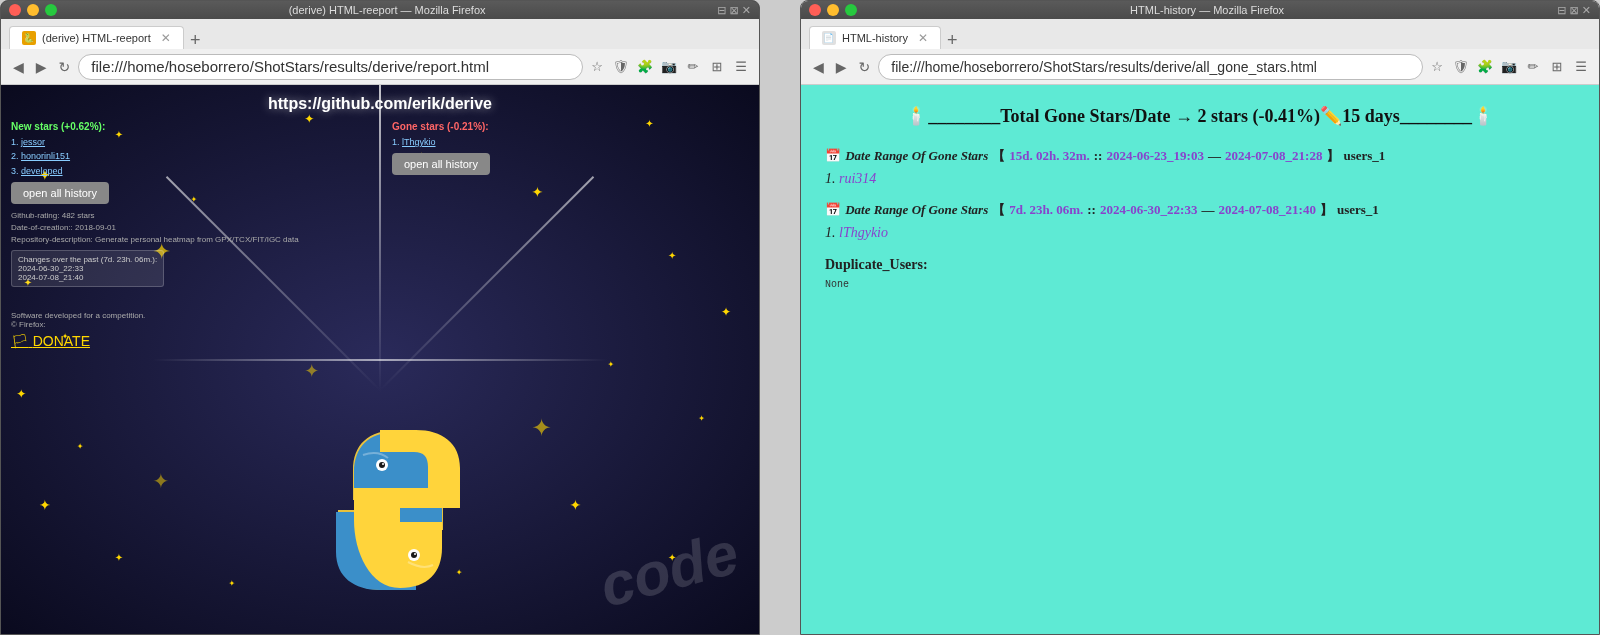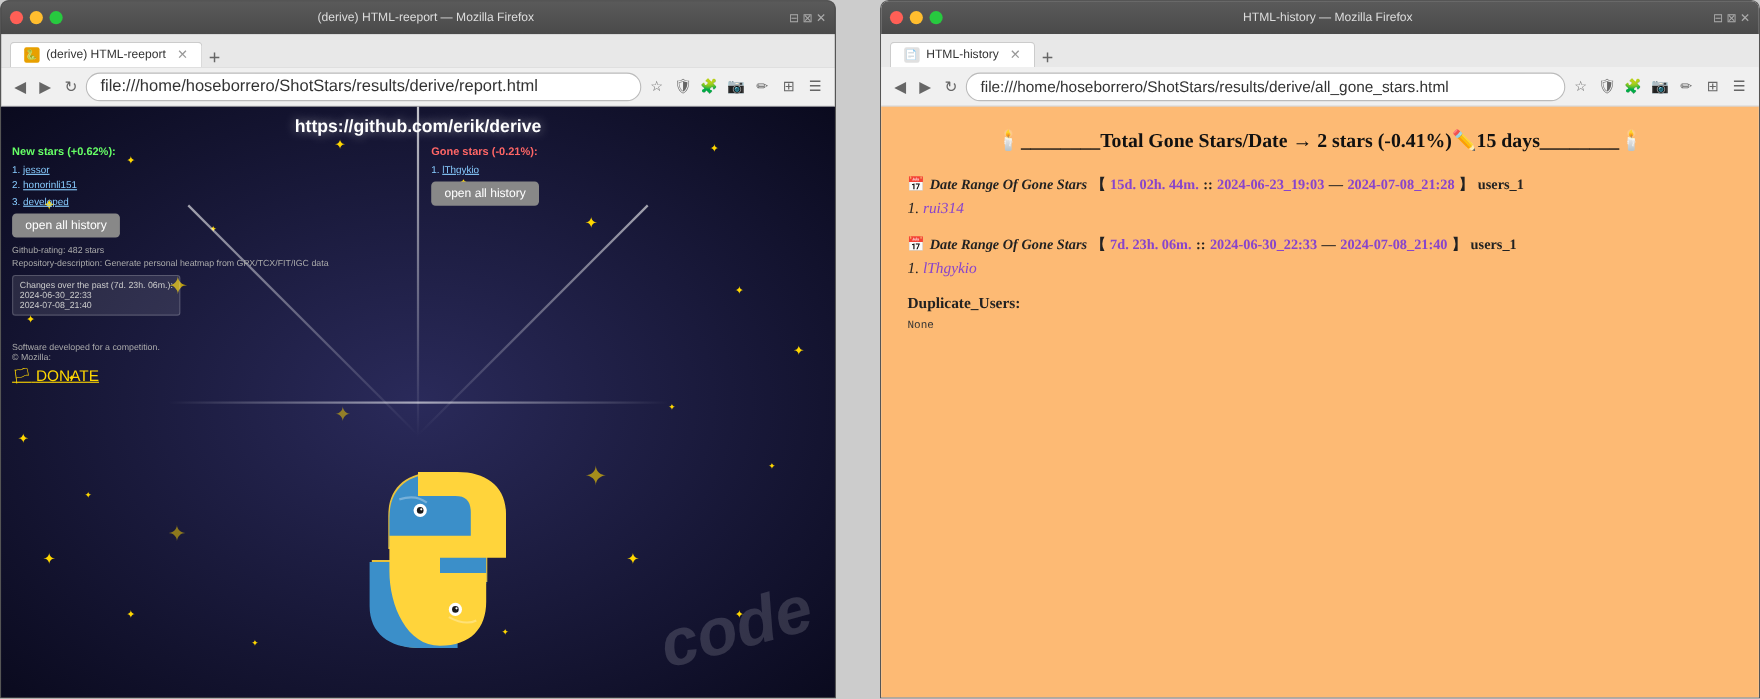--- a/index.html
+++ b/index.html
@@ -12,21 +12,21 @@
       background: #3a3a3a;
       border-radius: 8px 8px 0 0;
       display: flex;
       flex-direction: column;
       overflow: hidden;
       border: 1px solid #555;
     }
 
     .browser-titlebar {
       background: linear-gradient(to bottom, #5a5a5a, #4a4a4a);
-      height: 30px;
+      height: 18px;
       display: flex;
       align-items: center;
       padding: 0 8px;
       gap: 6px;
     }
     .titlebar-text {
       color: #ddd;
       font-size: 11px;
       flex: 1;
       text-align: center;
@@ -211,21 +211,21 @@
       border-radius: 8px 8px 0 0;
       display: flex;
       flex-direction: column;
       overflow: hidden;
       border: 1px solid #555;
       margin-left: 40px;
     }
 
     .page-right {
       flex: 1;
-      background: #fdba74;
+      background: #5eead4;
       padding: 20px 24px;
       overflow-y: auto;
       color: #222;
       font-family: serif;
     }
 
     .main-title {
       font-size: 18px;
       font-weight: bold;
       text-align: center;
@@ -358,32 +358,33 @@
           <div class="col-header-gone">Gone stars (-0.21%):</div>
           <div class="user-list">
             <div>1. <a class="user-link">lThgykio</a></div>
           </div>
           <button class="open-history-btn">open all history</button>
         </div>
       </div>
 
       <div class="meta-info">
         <div>Github-rating: 482 stars</div>
+        <div>Date-of-creation:: 2018-09-01</div>
         <div>Repository-description: Generate personal heatmap from GPX/TCX/FIT/IGC data</div>
       </div>
 
       <div class="changes-box">
         <div>Changes over the past (7d. 23h. 06m.):</div>
         <div>2024-06-30_22:33</div>
         <div>2024-07-08_21:40</div>
       </div>
 
       <div class="software-info">
         <div>Software developed for a competition.</div>
-        <div>© Mozilla:</div>
+        <div>© Firefox:</div>
       </div>
 
       <div class="donate-link">
         <span>🏳</span>
         <span>DONATE</span>
       </div>
     </div>
 
     <div style="position:absolute;bottom:30px;left:50%;transform:translateX(-40%);pointer-events:none;">
       <svg width="180" height="180" viewBox="0 0 180 180" xmlns="http://www.w3.org/2000/svg">
@@ -453,21 +454,21 @@
   <div class="page-right">
     <div class="main-title">
       <span>🕯️</span><span>________Total Gone Stars/Date → 2 stars (-0.41%)</span><span>✏️</span><span>15 days________</span><span>🕯️</span>
     </div>
 
     <div class="date-range-section">
       <div class="date-range-header">
         <span class="calendar-icon">📅</span>
         <em>Date Range Of Gone Stars</em>
         <span>【</span>
-          <span style="color:#8844cc;">15d. 02h. 44m.</span>
+          <span style="color:#8844cc;">15d. 02h. 32m.</span>
         <span> :: </span>
         <span style="color:#8844cc;">2024-06-23_19:03</span>
         <span> — </span>
         <span style="color:#8844cc;">2024-07-08_21:28</span>
         <span>】</span>
         <span> users_1</span>
       </div>
       <div class="user-item">
         1. <a href="#">rui314</a>
       </div>

